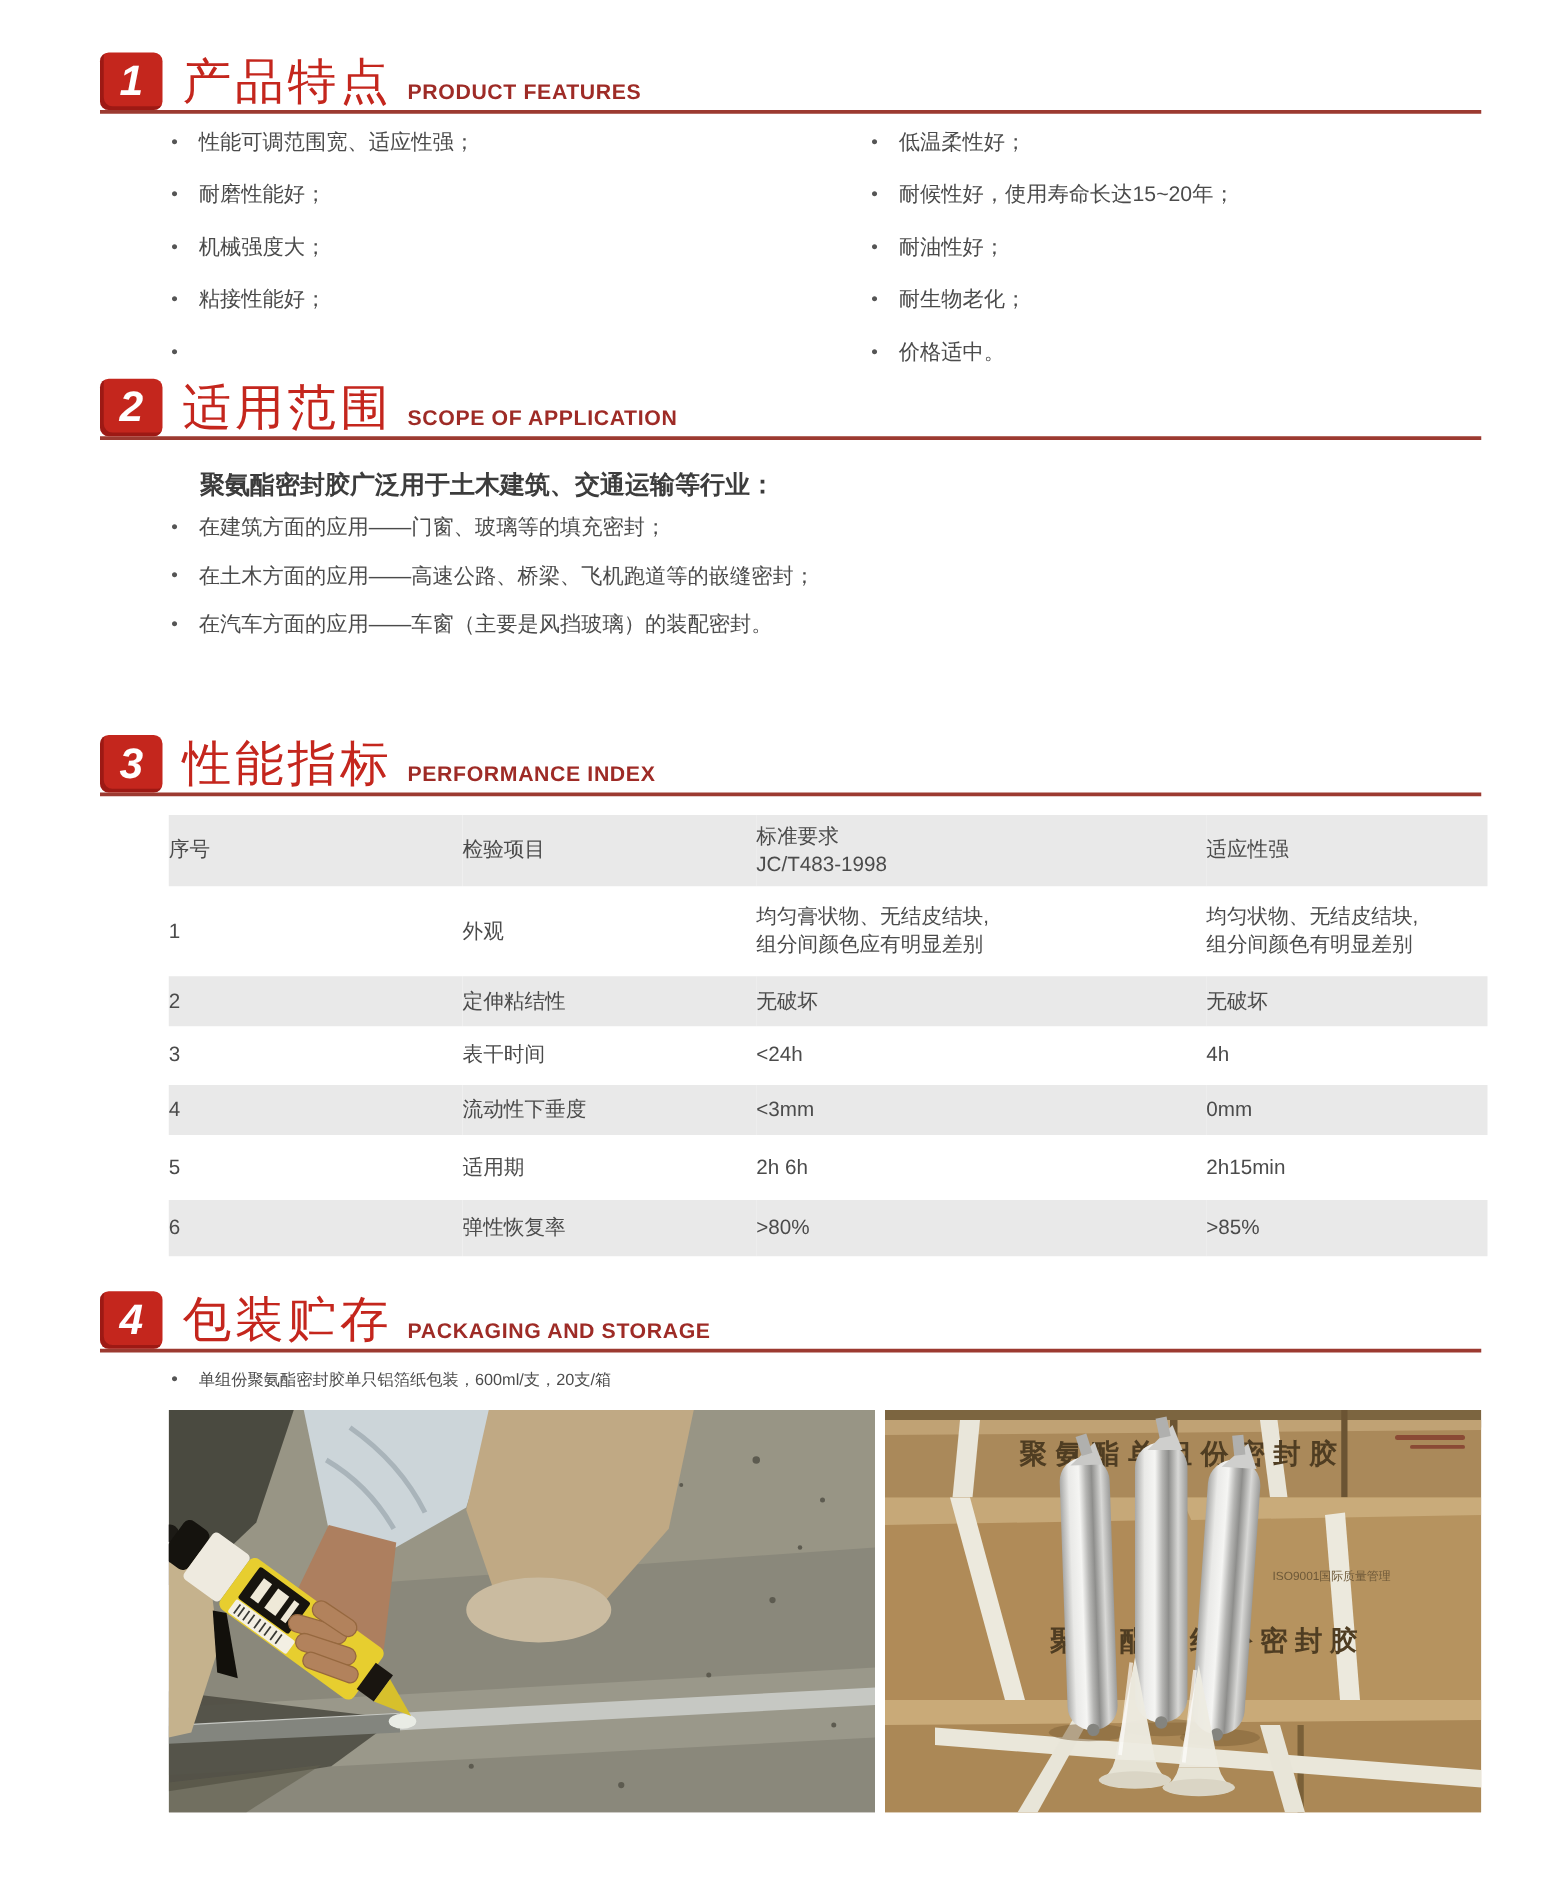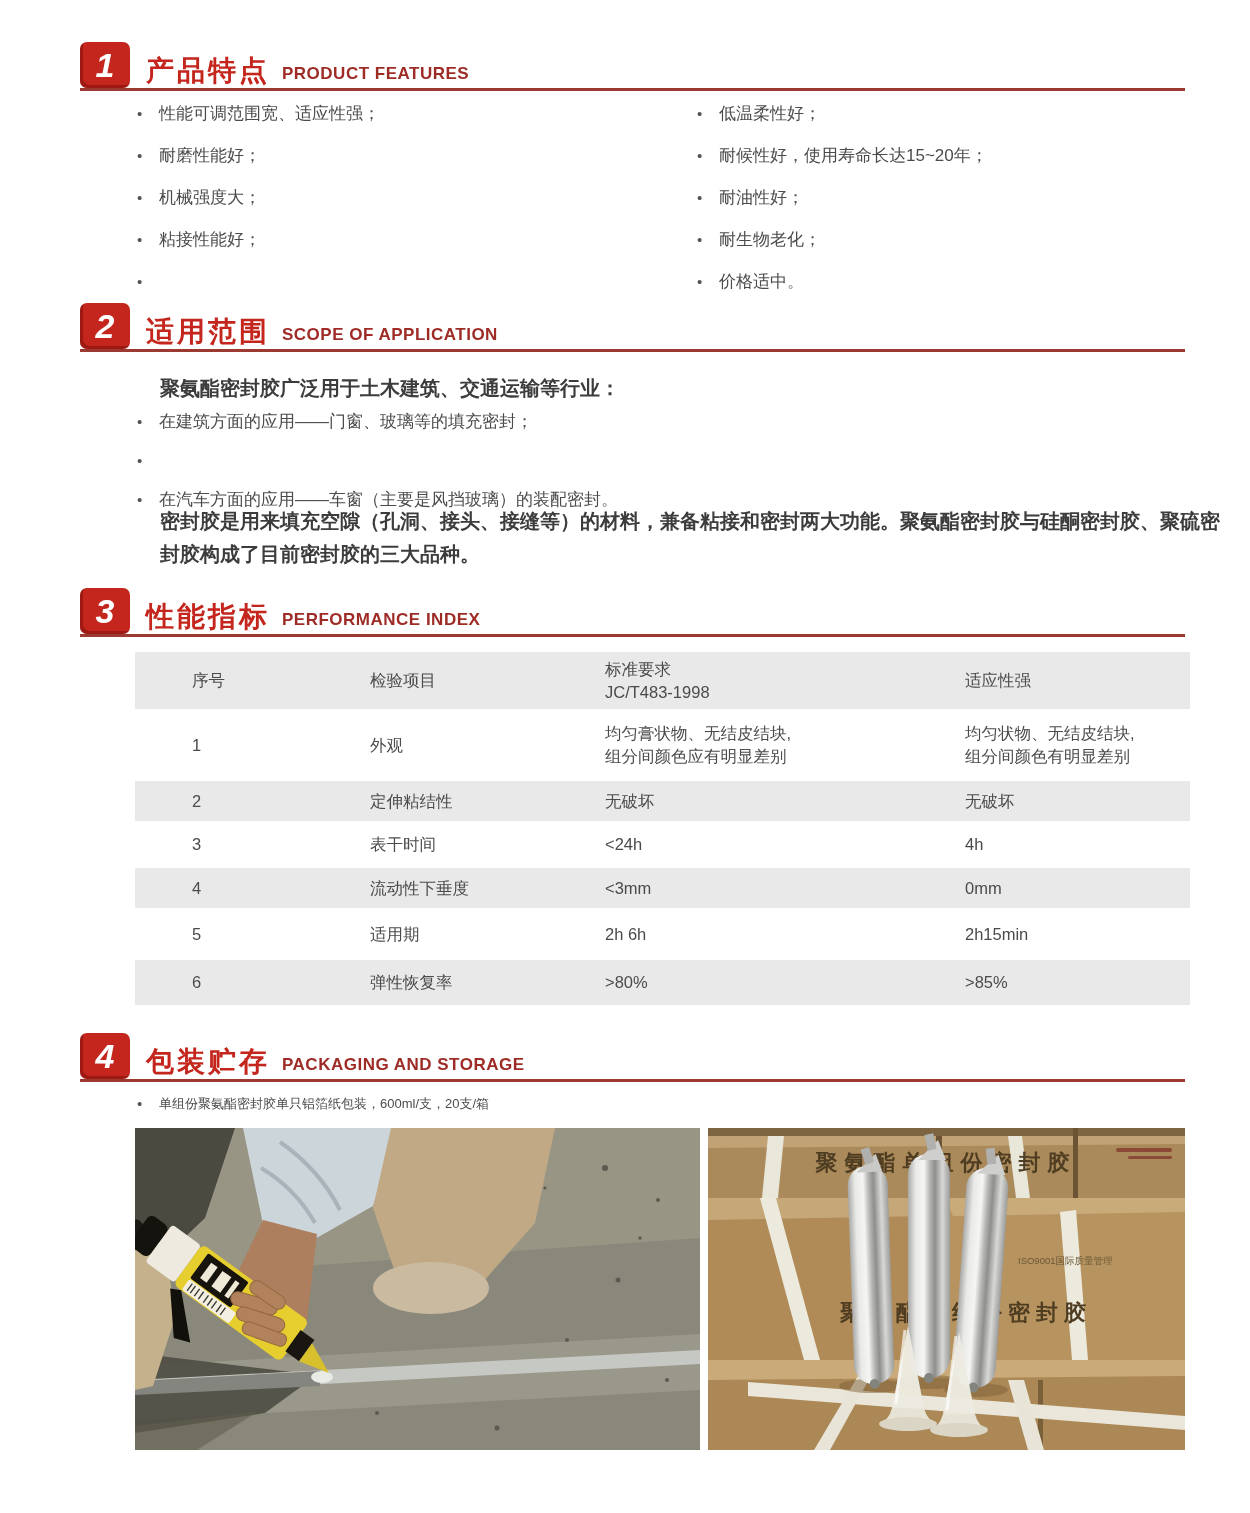--- a/index.html
+++ b/index.html
@@ -5,37 +5,37 @@
   html,body{margin:0;padding:0;background:#fff;}
   .page{position:relative;width:1250px;height:1513px;background:#ffffff;overflow:hidden;
         font-family:"Liberation Sans","DejaVu Sans",sans-serif;color:#4b4b4b;}
 
   
   .sec-header{position:absolute;left:80px;width:1105px;display:flex;align-items:flex-end;
               border-bottom:3px solid #9c3a31;}
   .num-box{width:50px;height:46px;background:#c4261d;border-radius:7px;color:#ffffff;
            font-size:34px;font-style:italic;font-weight:bold;display:flex;align-items:center;
            justify-content:center;box-shadow:inset 3px -3px 0 rgba(110,10,10,.45);flex:0 0 auto;}
-  .sec-title{color:#c4261d;font-size:28px;font-weight:bold;letter-spacing:3px;line-height:1;
+  .sec-title{color:#c4261d;font-size:39px;font-weight:normal;letter-spacing:3px;line-height:1;
              margin:0 0 3px 16px;}
   .sec-sub{color:#9e2b26;font-size:17px;font-weight:bold;letter-spacing:.5px;margin:0 0 4px 12px;}
 
   
   .blist{position:absolute;margin:0;padding:0;list-style:none;}
   .blist li{display:flex;margin-bottom:19px;font-size:17px;line-height:23px;color:#4b4b4b;}
   .blist .dot{flex:0 0 22px;color:#555;font-size:15px;line-height:23px;}
 
   .bold-line{position:absolute;font-size:20px;font-weight:bold;color:#3c3c3c;line-height:24px;}
   .outro{width:1070px;line-height:33px;}
 
   
   .perf-table{position:absolute;top:652px;left:135px;width:1055px;border-collapse:collapse;
               font-size:16.5px;color:#4b4b4b;table-layout:fixed;}
   .perf-table td{vertical-align:middle;white-space:pre-line;padding:0;line-height:23px;}
-  .perf-table td:first-child{padding-left:57px;}
+  .perf-table td:first-child{}
   .perf-table tr.gray{background:#e9e9e9;}
   .r-hd{height:57px;} .r-tall{height:72px;} .r-s{height:40px;} .r-m{height:47px;} .r-l{height:52px;} .r-e{height:45px;}
 
   .photo{position:absolute;top:1128px;display:block;}
   .photo-left{left:135px;}
   .photo-right{left:708px;}
 </style>
 </head>
 <body>
 
@@ -102,27 +102,27 @@
   </div>
 
   <div class="bold-line" style="top:376px;left:160px">聚氨酯密封胶广泛用于土木建筑、交通运输等行业：</div>
   <ul class="blist" style="top:410px;left:137px;width:1080px">
     <li style="margin-bottom:16px">
         <span class="dot">•</span>
         <span>在建筑方面的应用——门窗、玻璃等的填充密封；</span>
       </li>
     <li style="margin-bottom:16px">
         <span class="dot">•</span>
+        <span>在土木方面的应用——高速公路、桥梁、飞机跑道等的嵌缝密封；</span>
       </li>
     <li style="margin-bottom:16px">
         <span class="dot">•</span>
         <span>在汽车方面的应用——车窗（主要是风挡玻璃）的装配密封。</span>
       </li>
   </ul>
-  <div class="bold-line outro" style="top:505px;left:160px">密封胶是用来填充空隙（孔洞、接头、接缝等）的材料，兼备粘接和密封两大功能。聚氨酯密封胶与硅酮密封胶、聚硫密封胶构成了目前密封胶的三大品种。</div>
 
   <div class="sec-header" style="top:588px">
     <div class="num-box">
         <span>3</span>
       </div>
     <div class="sec-title">性能指标</div>
     <div class="sec-sub">PERFORMANCE INDEX</div>
   </div>
 
   <table class="perf-table">

